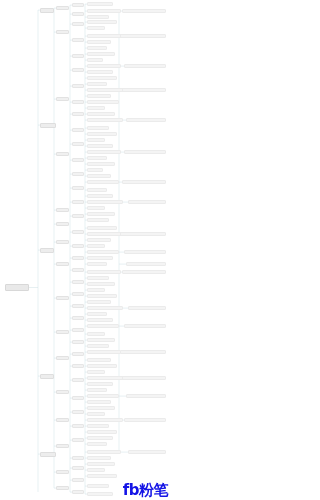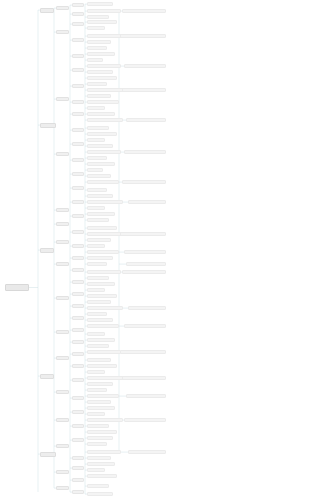--- a/index.html
+++ b/index.html
@@ -207,13 +207,14 @@
       <div class="node l4" style="left: 122px; top: 270px; width: 44px;"></div>
       <div class="node l4" style="left: 128px; top: 306px; width: 38px;"></div>
       <div class="node l4" style="left: 124px; top: 324px; width: 42px;"></div>
       <div class="node l4" style="left: 120px; top: 350px; width: 46px;"></div>
       <div class="node l4" style="left: 122px; top: 376px; width: 44px;"></div>
       <div class="node l4" style="left: 126px; top: 394px; width: 40px;"></div>
       <div class="node l4" style="left: 124px; top: 418px; width: 42px;"></div>
       <div class="node l4" style="left: 128px; top: 450px; width: 38px;"></div>
     </div>
 
+  <div class="watermark">fb粉笔</div>
 </div>
 
 </body></html>

